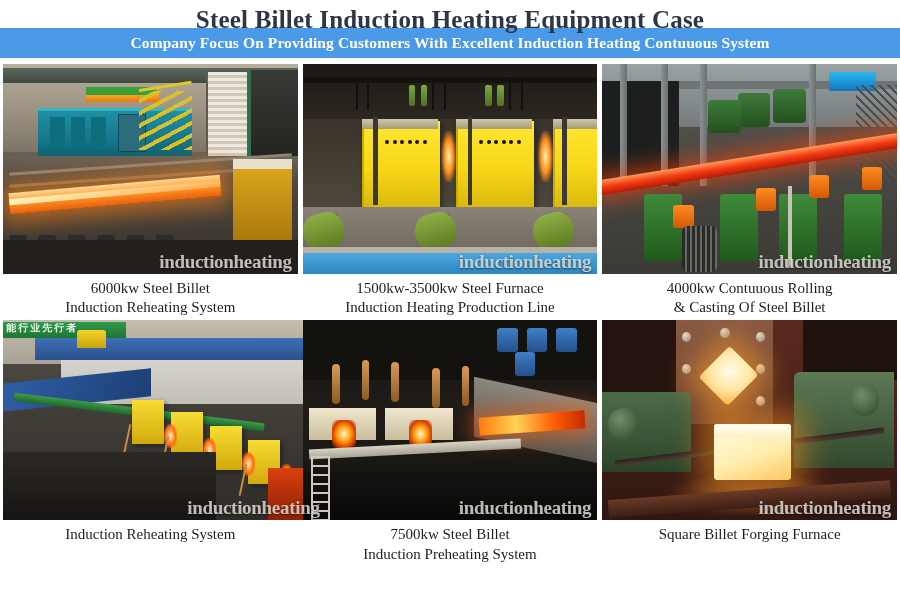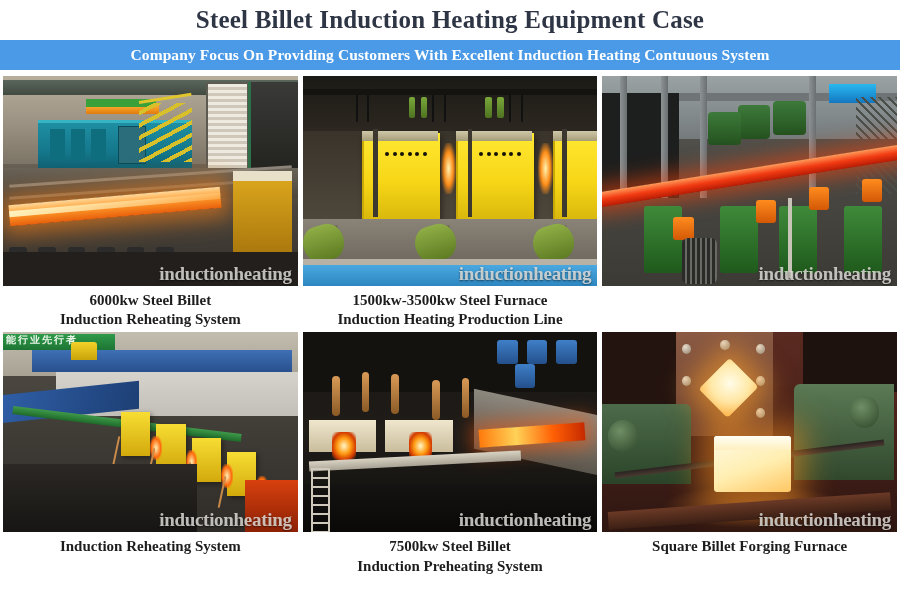--- a/index.html
+++ b/index.html
@@ -5,21 +5,21 @@
 <style>
   html,body{margin:0;padding:0;}
   body{
     width:900px;height:600px;overflow:hidden;background:#ffffff;
     font-family:"Liberation Serif",ّ"DejaVu Serif",serif;
   }
   .page{width:900px;height:600px;position:relative;background:#fff;box-sizing:border-box;}
 
   
   .page-title{
-    height:40px;line-height:40px;text-align:center;
+    height:28px;line-height:40px;text-align:center;
     font-family:"Liberation Serif","DejaVu Serif",serif;
     font-size:25px;font-weight:bold;color:#2e3545;
     letter-spacing:0.2px;white-space:nowrap;
   }
   .subtitle-bar{
     height:30px;background:#4a9ae8;display:flex;align-items:center;justify-content:center;
   }
   .subtitle-text{
     font-family:"Liberation Serif","DejaVu Serif",serif;
     font-size:15.5px;font-weight:bold;color:#ffffff;white-space:nowrap;
@@ -34,21 +34,21 @@
   }
   .cell{display:flex;flex-direction:column;align-items:stretch;}
   .photo{
     position:relative;width:100%;height:210px;overflow:hidden;
     background:#222;
   }
   .row2 .photo{height:200px;}
   .caption{
     text-align:center;padding:5px 2px 3px 2px;
     font-family:"Liberation Serif","DejaVu Serif",serif;
-    font-size:15px;font-weight:bold;color:#1d1d1d;line-height:1.28;
+    font-size:15px;font-weight:normal;color:#1d1d1d;line-height:1.28;
     white-space:nowrap;
   }
   .caption .l2{display:block;text-align:center;}
 
   .watermark{
     position:absolute;right:6px;bottom:1px;z-index:40;
     font-family:"Liberation Serif","DejaVu Serif",serif;
     font-weight:bold;font-size:19px;letter-spacing:-0.3px;
     color:rgba(235,232,228,0.80);
     text-shadow:0 1px 2px rgba(0,0,0,0.55);
@@ -140,21 +140,21 @@
     background:linear-gradient(#ff8c1e,#d35806);border-radius:3px;}
   .p3 .fan{position:absolute;left:27%;bottom:1%;width:12%;height:22%;
     background:repeating-linear-gradient(90deg,#2a2a28 0 3px,#6a6a64 3px 5px);border-radius:6px;}
   .p3 .pole{position:absolute;left:63%;bottom:4%;width:1.4%;height:38%;background:#c9c4b8;}
   .p3 .screen{position:absolute;left:77%;top:4%;width:16%;height:9%;
     background:linear-gradient(#29b8ef,#1477c0);}
   .p3 .mesh{position:absolute;right:0;top:10%;width:14%;height:46%;
     background:repeating-linear-gradient(45deg,#4b4f4a 0 2px,rgba(0,0,0,0) 2px 6px);}
 
   
-  .p4{background:linear-gradient(#55514a 0%,#433f39 40%,#2f2c28 100%);}
+  .p4{background:linear-gradient(#55514a 0%,#433f39 40%,#2f2c28 100%);padding-left:28px;}
   .p4 .wall{position:absolute;left:0;top:0;width:100%;height:22%;
     background:linear-gradient(#c3bdb0,#a8a295);}
   .p4 .banner{position:absolute;left:0;top:1%;width:38%;height:8%;
     background:linear-gradient(#2f9a4a,#1d7534);}
   .p4 .bannertxt{position:absolute;left:1%;top:1.5%;width:36%;height:7%;
     color:#eaf6ea;font-size:10px;font-weight:bold;letter-spacing:2px;
     font-family:"DejaVu Sans",sans-serif;line-height:1.05;overflow:hidden;}
   .p4 .bluemach{position:absolute;left:10%;top:9%;width:88%;height:11%;
     background:linear-gradient(#3f6fb5,#27508c);}
   .p4 .ycover{position:absolute;left:23%;top:5%;width:9%;height:9%;
@@ -364,20 +364,24 @@
         <div class="grnhouse" style="left:60%"></div>
         <div class="grnhouse" style="left:82%"></div>
         <div class="orngcap" style="left:24%;bottom:22%"></div>
         <div class="orngcap" style="left:52%;bottom:30%"></div>
         <div class="orngcap" style="left:70%;bottom:36%"></div>
         <div class="orngcap" style="left:88%;bottom:40%"></div>
         <div class="fan"></div>
           <div class="pole"></div>
         <span class="watermark">inductionheating</span>
       </div>
+      <div class="caption">
+        <span>4000kw Contuuous Rolling</span>
+        <span class="l2">&amp; Casting Of Steel Billet</span>
+      </div>
     </div>
 
     <div class="cell row2">
       <div class="photo p4">
         <div class="wall"></div>
         <div class="banner"></div>
         <div class="bannertxt">能行业先行者</div>
         <div class="bluemach"></div>
           <div class="ycover"></div>
         <div class="floorpale"></div>

